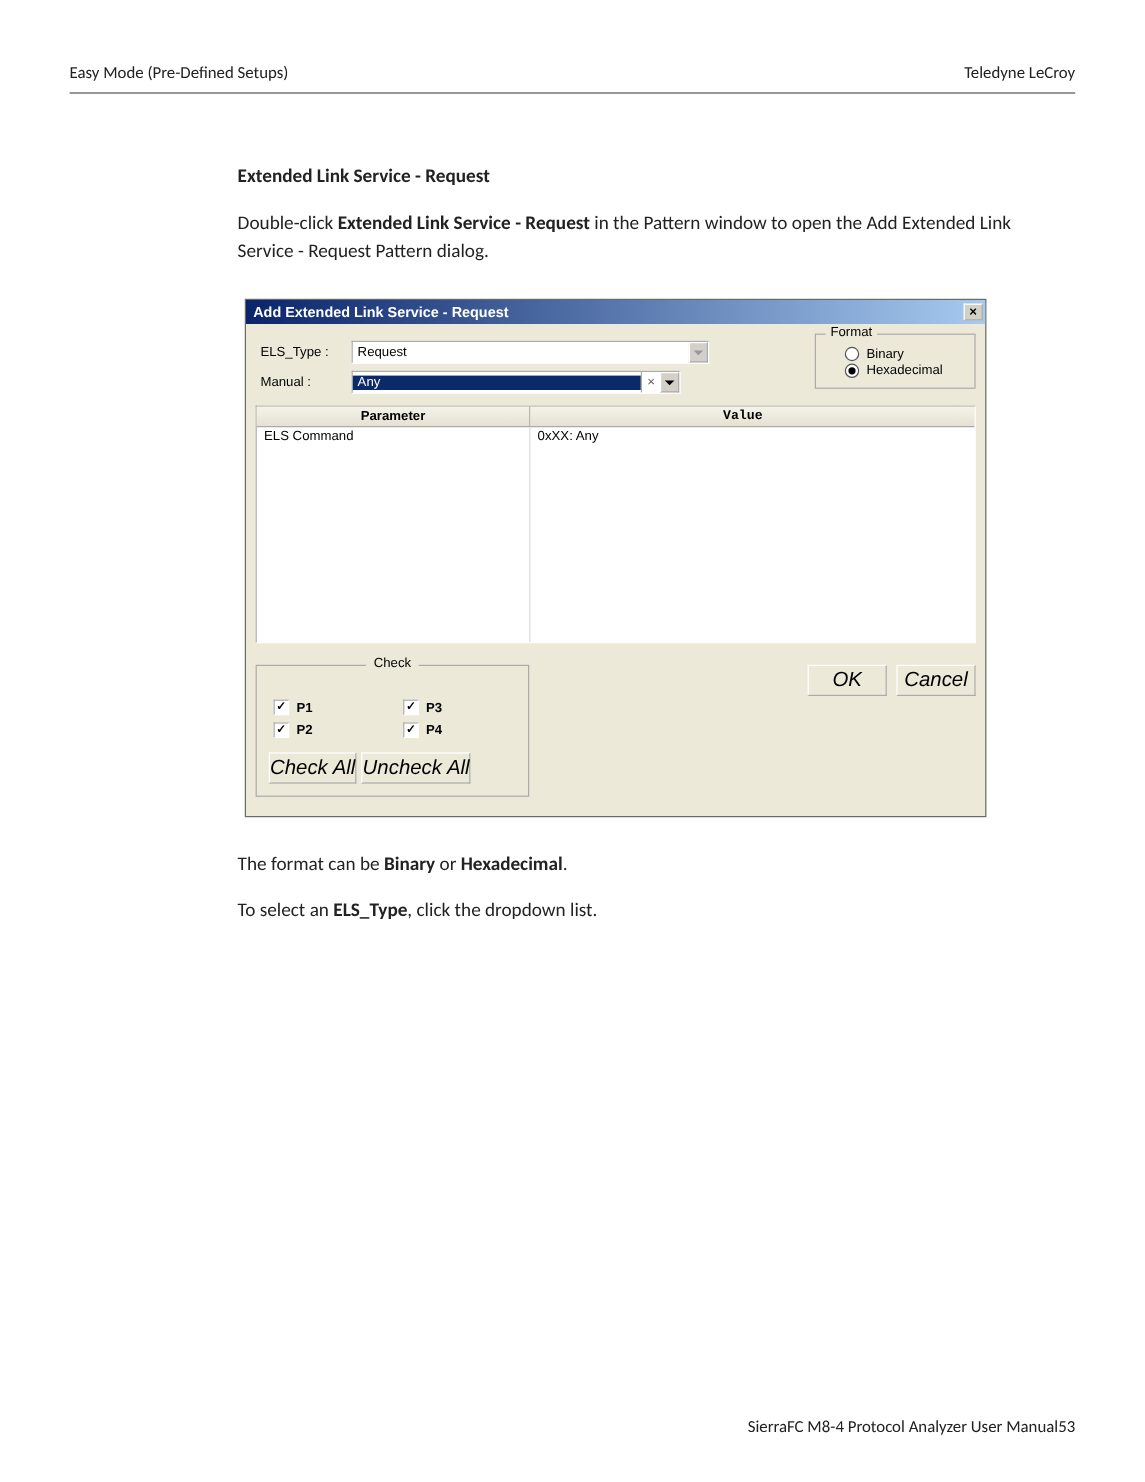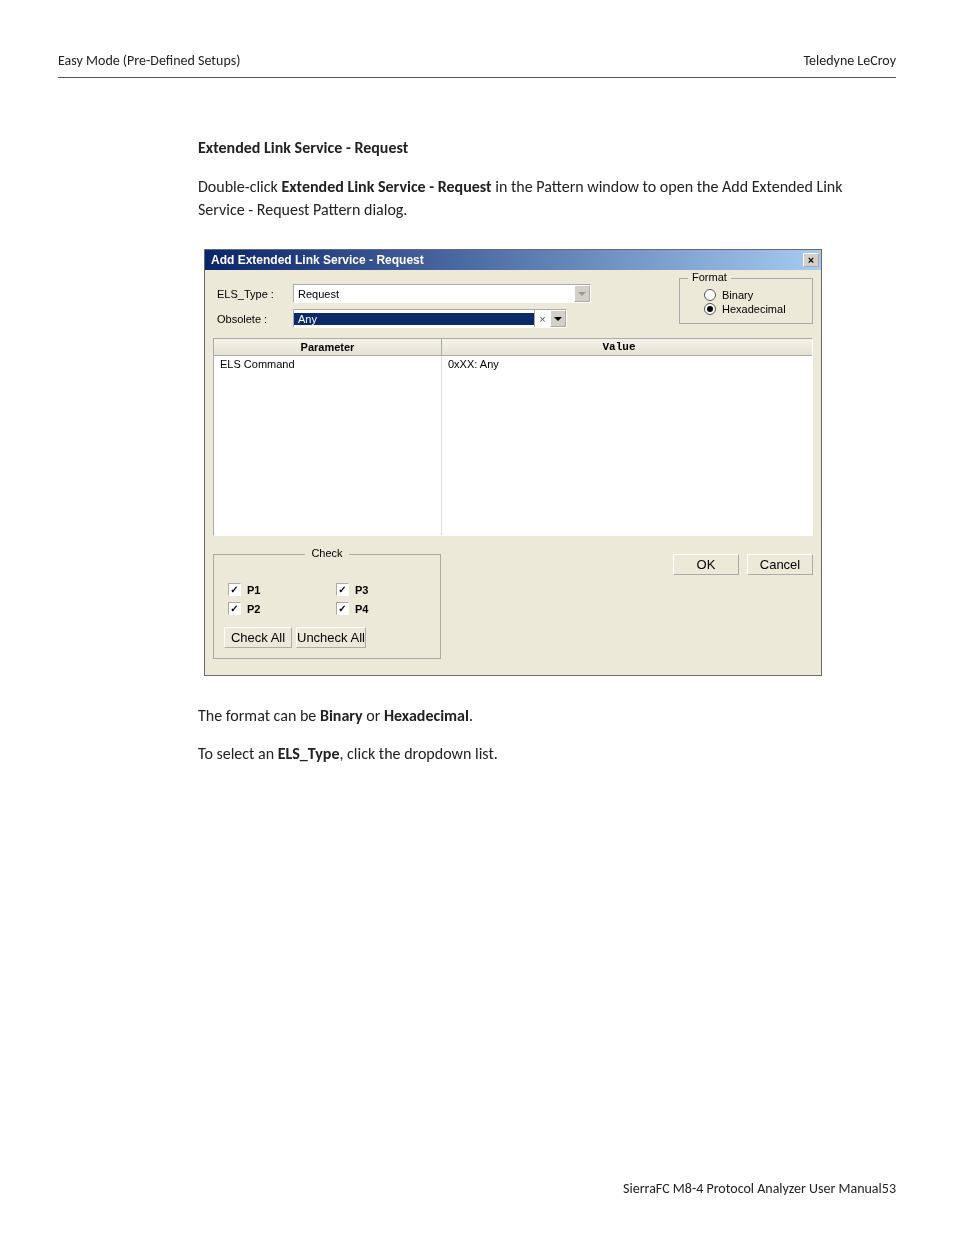--- a/index.html
+++ b/index.html
@@ -250,24 +250,25 @@
     display: grid;
     grid-template-columns: 1fr 1fr;
     gap: 6px 18px;
     margin: 10px 4px 12px 4px;
     font-weight: bold;
   }
   .btn {
     background: #ece9d8;
     border: 1px outset #fff;
     padding: 2px 0;
-    font-size: 13px;
+    font-size: 17px;
     text-align: center;
     min-width: 68px;
     display: inline-block;
+    font-style: italic;
   }
   .btn-row {
     display: flex;
     gap: 4px;
   }
   .right-btns {
     flex: 1;
     display: flex;
     justify-content: flex-end;
     gap: 8px;
@@ -311,21 +312,21 @@
               <div class="field-row">
                 <span class="field-label">ELS_Type :</span>
                 <div class="combo" style="width:298px;">
                   <span class="cb-text">Request</span>
                   <span class="cb-btn">
                       <span class="cb-arrow dis"></span>
                     </span>
                 </div>
               </div>
               <div class="field-row">
-                <span class="field-label">Obsolete :</span>
+                <span class="field-label">Manual :</span>
                 <div class="combo selected" style="width:274px;">
                   <span class="cb-text">Any</span>
                   <span class="cb-x">×</span>
                   <span class="cb-btn">
                       <span class="cb-arrow"></span>
                     </span>
                 </div>
               </div>
             </div>
             <div class="fmt-group">

